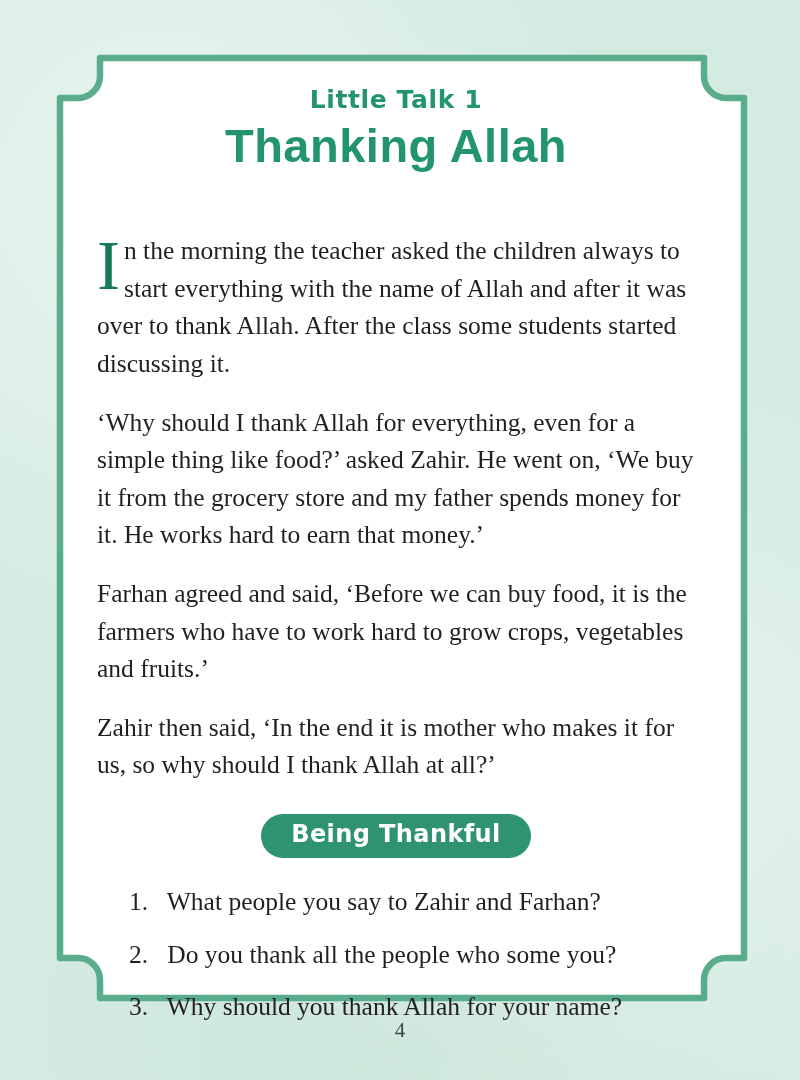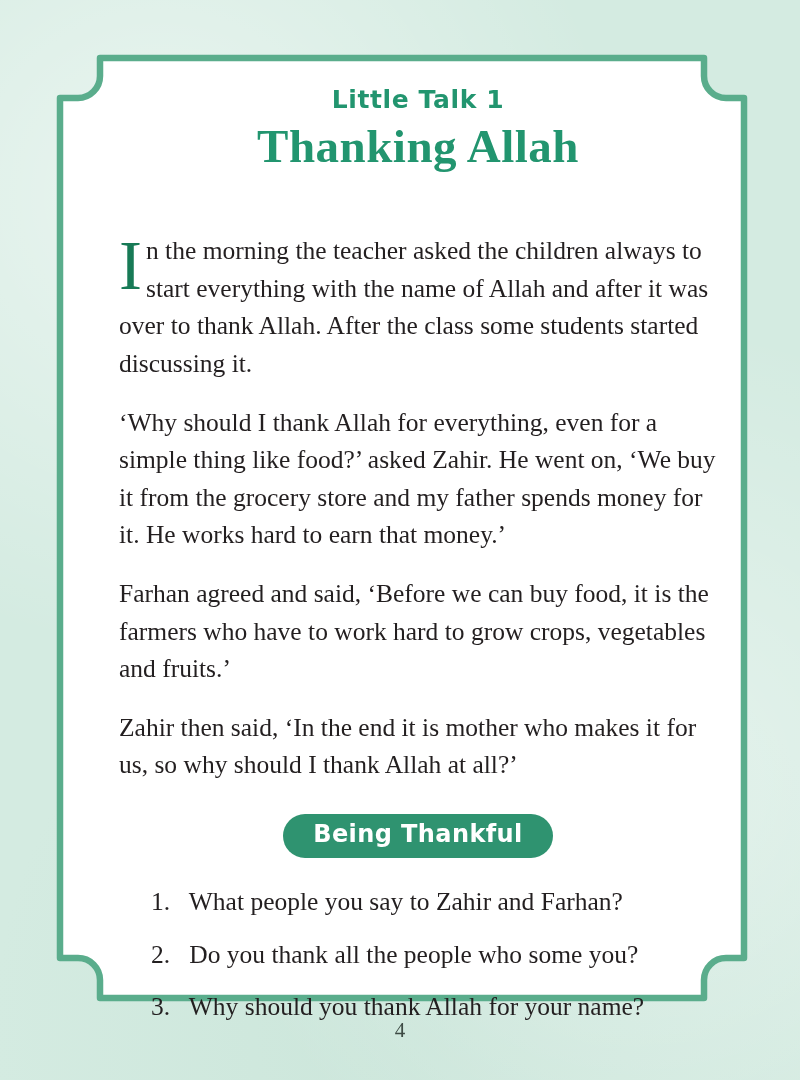--- a/index.html
+++ b/index.html
@@ -45,40 +45,40 @@
     left: 0;
     top: 0;
     width: 692px;
     height: 948px;
     display: block;
   }
 
   
   #content {
     position: absolute;
-    left: 119px;
+    left: 97px;
     top: 86px;
     width: 598px;
   }
 
   #kicker {
     text-align: center;
     color: #22956f;
     font-family: "DejaVu Sans", sans-serif;
     font-weight: bold;
     font-size: 25px;
     letter-spacing: 0.6px;
     line-height: 1.1;
     margin: 0 0 6px 0;
   }
 
   #title {
     text-align: center;
     color: #22956f;
-    font-family: Liberation Serif, serif;
+    font-family: Liberation Sans, sans-serif;
     font-weight: bold;
     font-size: 47px;
     letter-spacing: 0.5px;
     line-height: 1.12;
     margin: 0;
   }
 
   #body-text {
     margin-top: 60px;
     color: #231f20;

